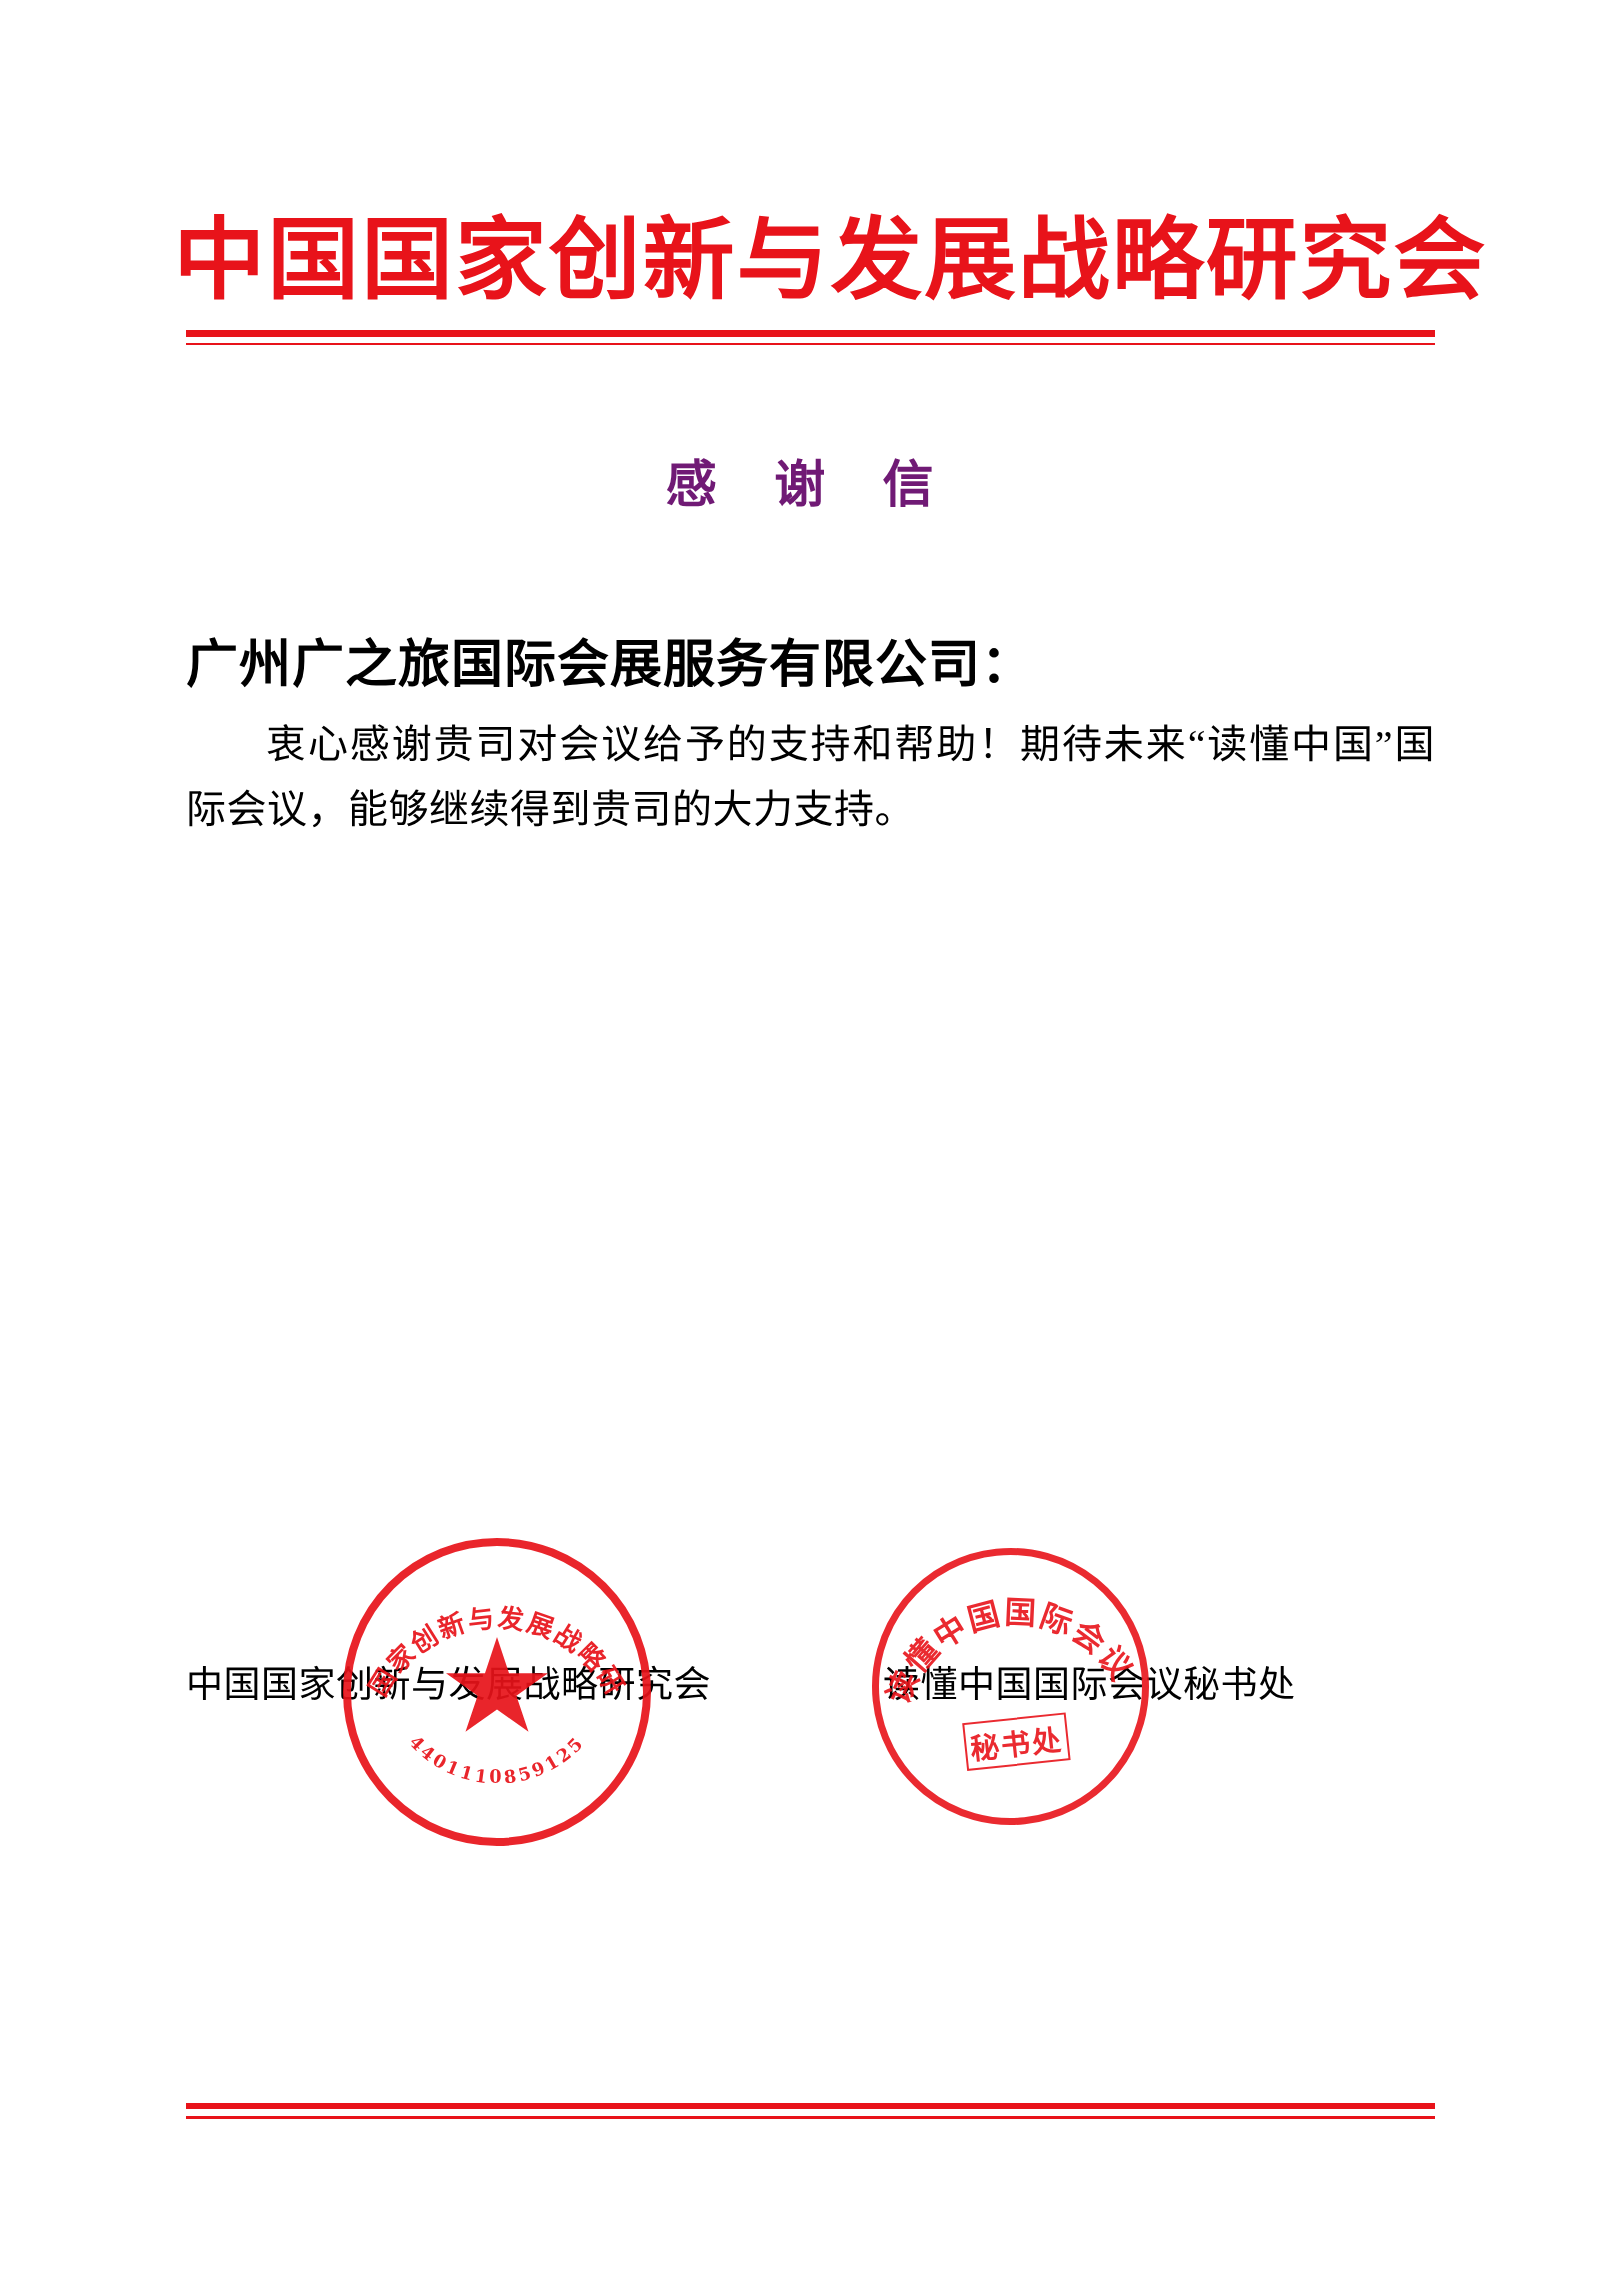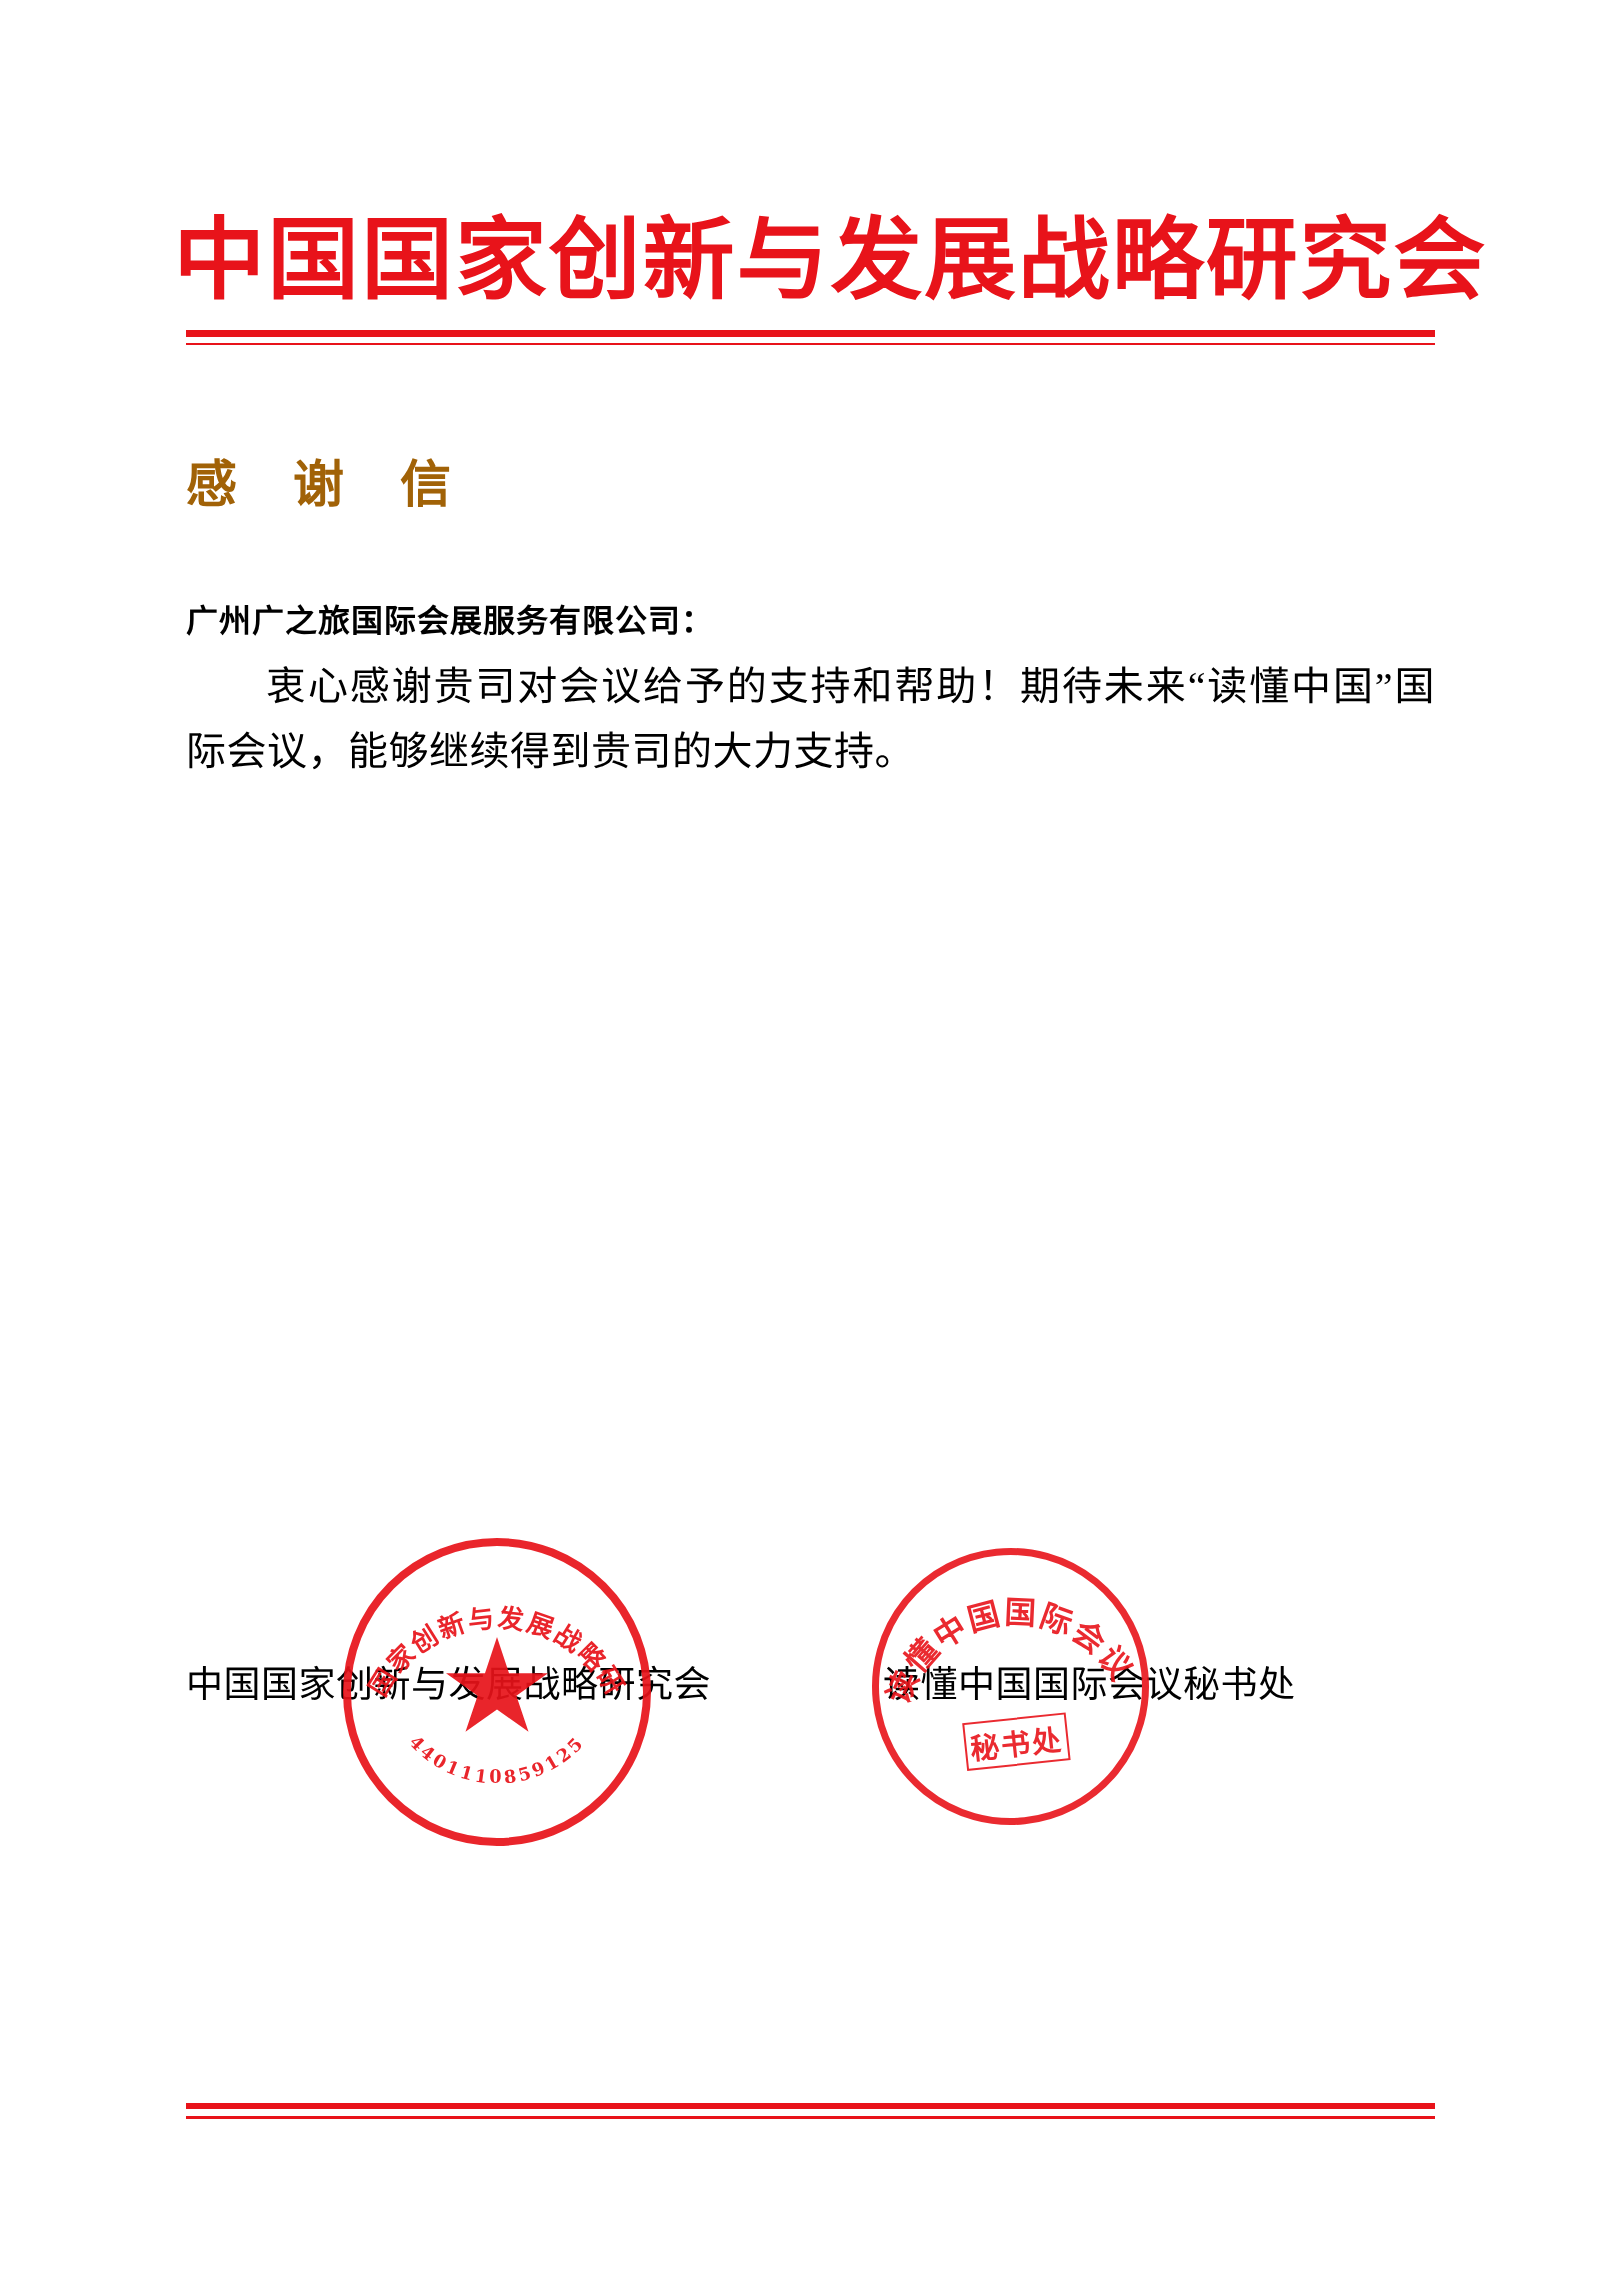--- a/index.html
+++ b/index.html
@@ -50,33 +50,34 @@
   }
   .rule-thin {
     height: 2.9px;
     background: #e8131a;
     margin-top: 5.9px;
   }
 
   
   .doc-title {
     margin-top: 98px;
-    font-family: Liberation Serif, serif;
+    text-align: center;
+    font-family: Liberation Sans, sans-serif;
     font-weight: bold;
     font-size: 51px;
     letter-spacing: 21.6px;
-    color: #a16207;
+    color: #701a75;
   }
 
   
   .salutation {
-    margin-top: 80px;
-    font-family: "DejaVu Serif", "Liberation Serif", serif;
-    font-weight: bold;
-    font-size: 32px;
+    margin-top: 108px;
+    font-family: "DejaVu Serif", "Liberation Serif", serif;
+    font-weight: bold;
+    font-size: 52px;
     line-height: 1.5;
     letter-spacing: 1px;
   }
 
   .para {
     margin-top: 17.6px;
     font-size: 40px;
     line-height: 1.62;
     text-align: justify;
     text-justify: inter-ideograph;

